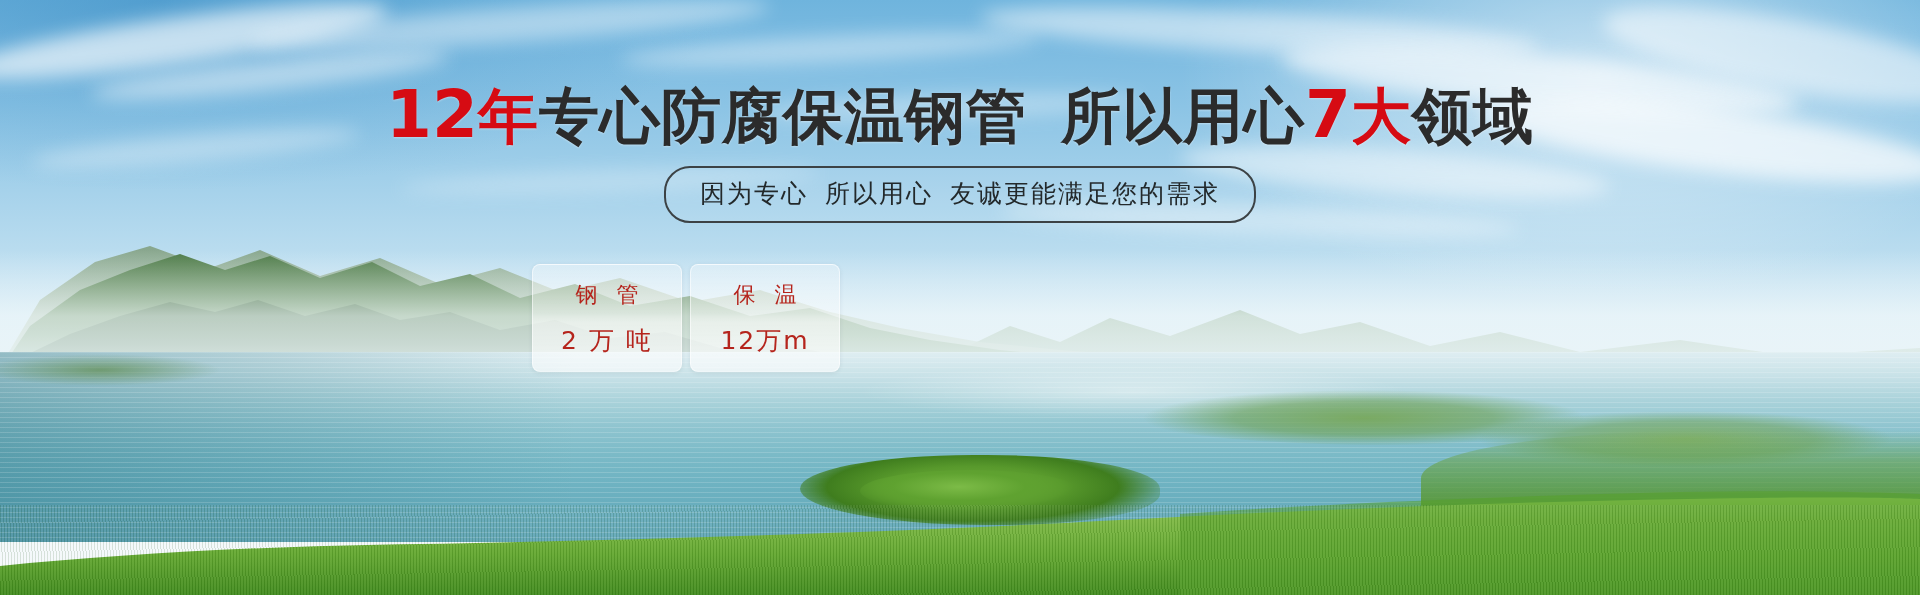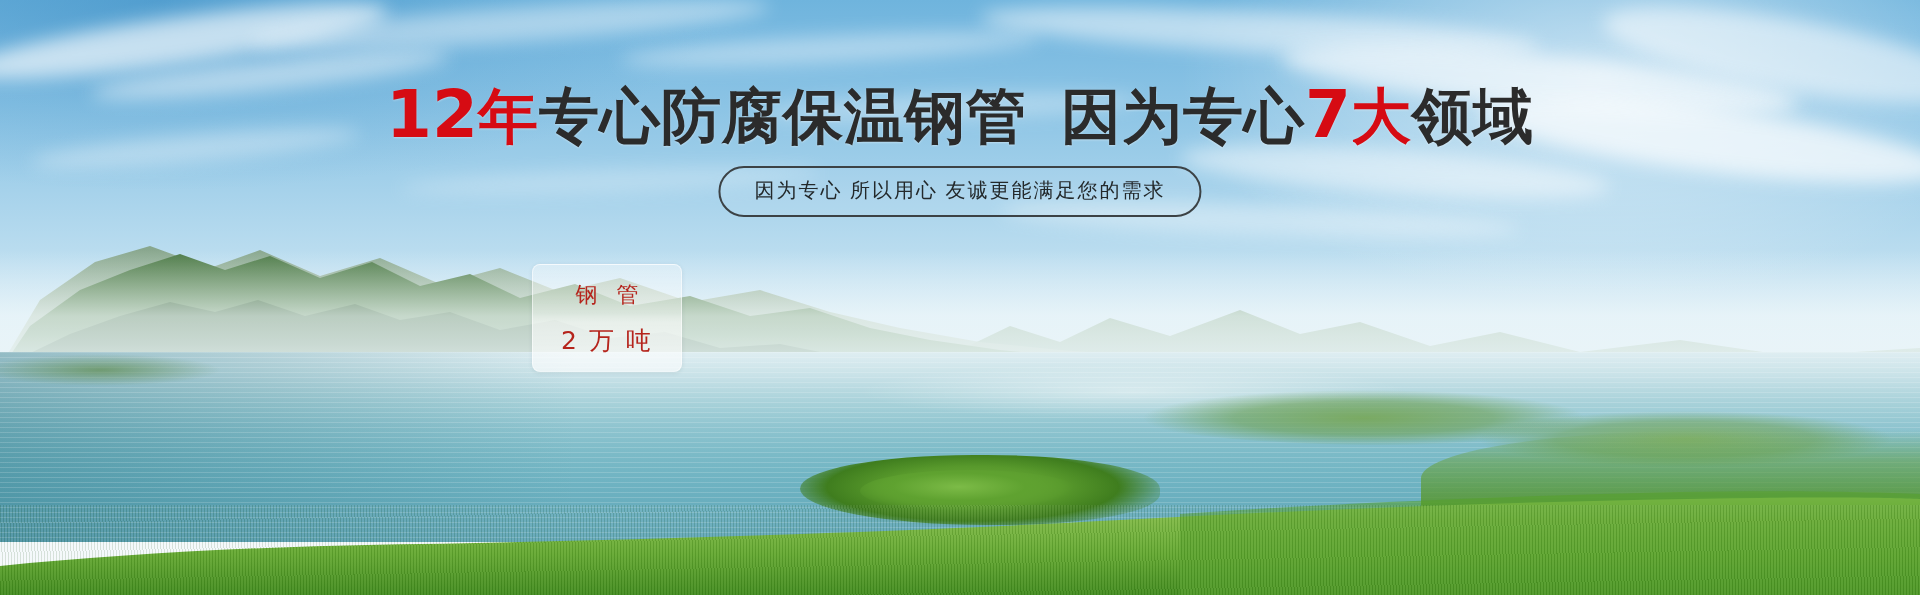--- a/index.html
+++ b/index.html
@@ -161,25 +161,25 @@
   .hl-dark{color:#2b2b2b;margin-top:32px;}
   .hl-num{font-size:66px;letter-spacing:0;}
   .hl-gap{display:inline-block;width:34px;}
 
   .subpill{
     position:absolute;left:50%;top:166px;
     transform:translateX(-50%);
     border:2px solid #3c4245;
     border-radius:26px;
     padding:9px 34px 11px;
-    font-size:20px;
+    font-size:25px;
     color:#23292b;
     letter-spacing:2px;
     white-space:nowrap;
-    font-family:Liberation Sans, sans-serif;
+    font-family:Liberation Mono, monospace;
     background:rgba(255,255,255,.06);
   }
 
   .cards{
     position:absolute;left:532px;top:264px;
     display:flex;
     gap:8px;
   }
   .card{
     width:148px;
@@ -300,29 +300,33 @@
       </defs>
       <path d="M0,130 L0,96 C120,84 260,76 420,74 C640,70 900,62 1120,50 C1340,38 1560,30 1760,28 C1840,27 1900,28 1920,29 L1920,130 Z" fill="url(#grassG)"></path>
       <path d="M1180,130 L1180,44 C1320,34 1500,26 1680,22 C1790,20 1870,22 1920,24 L1920,130 Z" fill="#55a02a" opacity=".55"></path>
     </svg>
   </div>
   <div class="grass-tex"></div>
 
   <div class="content">
 
     <div class="headline">
-      <span class="hl-red hl-num">12</span><span class="hl-red">年</span><span class="hl-dark">专心防腐保温钢管</span><span class="hl-gap"></span><span class="hl-dark">因为专心</span><span class="hl-red hl-num">7</span><span class="hl-red">大</span><span class="hl-dark">领域</span>
+      <span class="hl-red hl-num">12</span><span class="hl-red">年</span><span class="hl-dark">专心防腐保温钢管</span><span class="hl-gap"></span><span class="hl-dark">所以用心</span><span class="hl-red hl-num">7</span><span class="hl-red">大</span><span class="hl-dark">领域</span>
     </div>
 
     <div class="subpill">因为专心 所以用心  友诚更能满足您的需求</div>
 
     <div class="cards">
 
       <div class="card">
         <div class="card-title">钢 管</div>
         <div class="card-value"><span>2 万 吨</span><sup></sup></div>
       </div>
 
 
+      <div class="card">
+        <div class="card-title">保 温</div>
+        <div class="card-value"><span>12万m</span><sup></sup></div>
+      </div>
 
     </div>
   </div>
 </div>
 
 </body></html>

